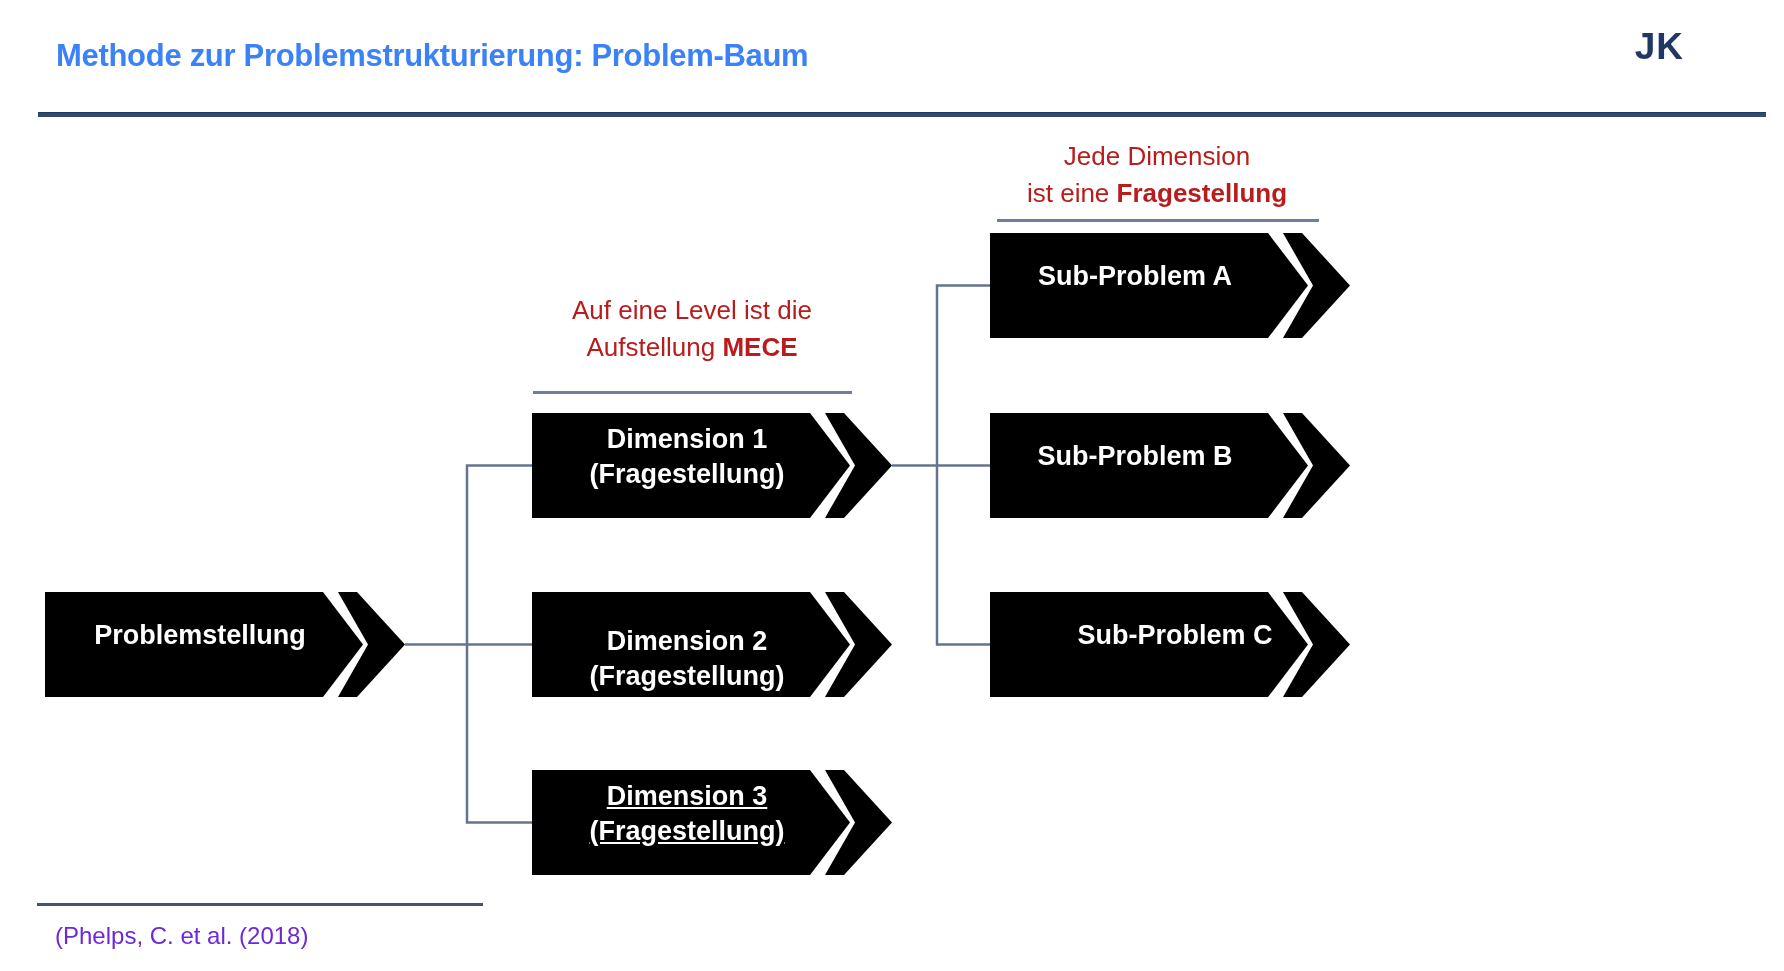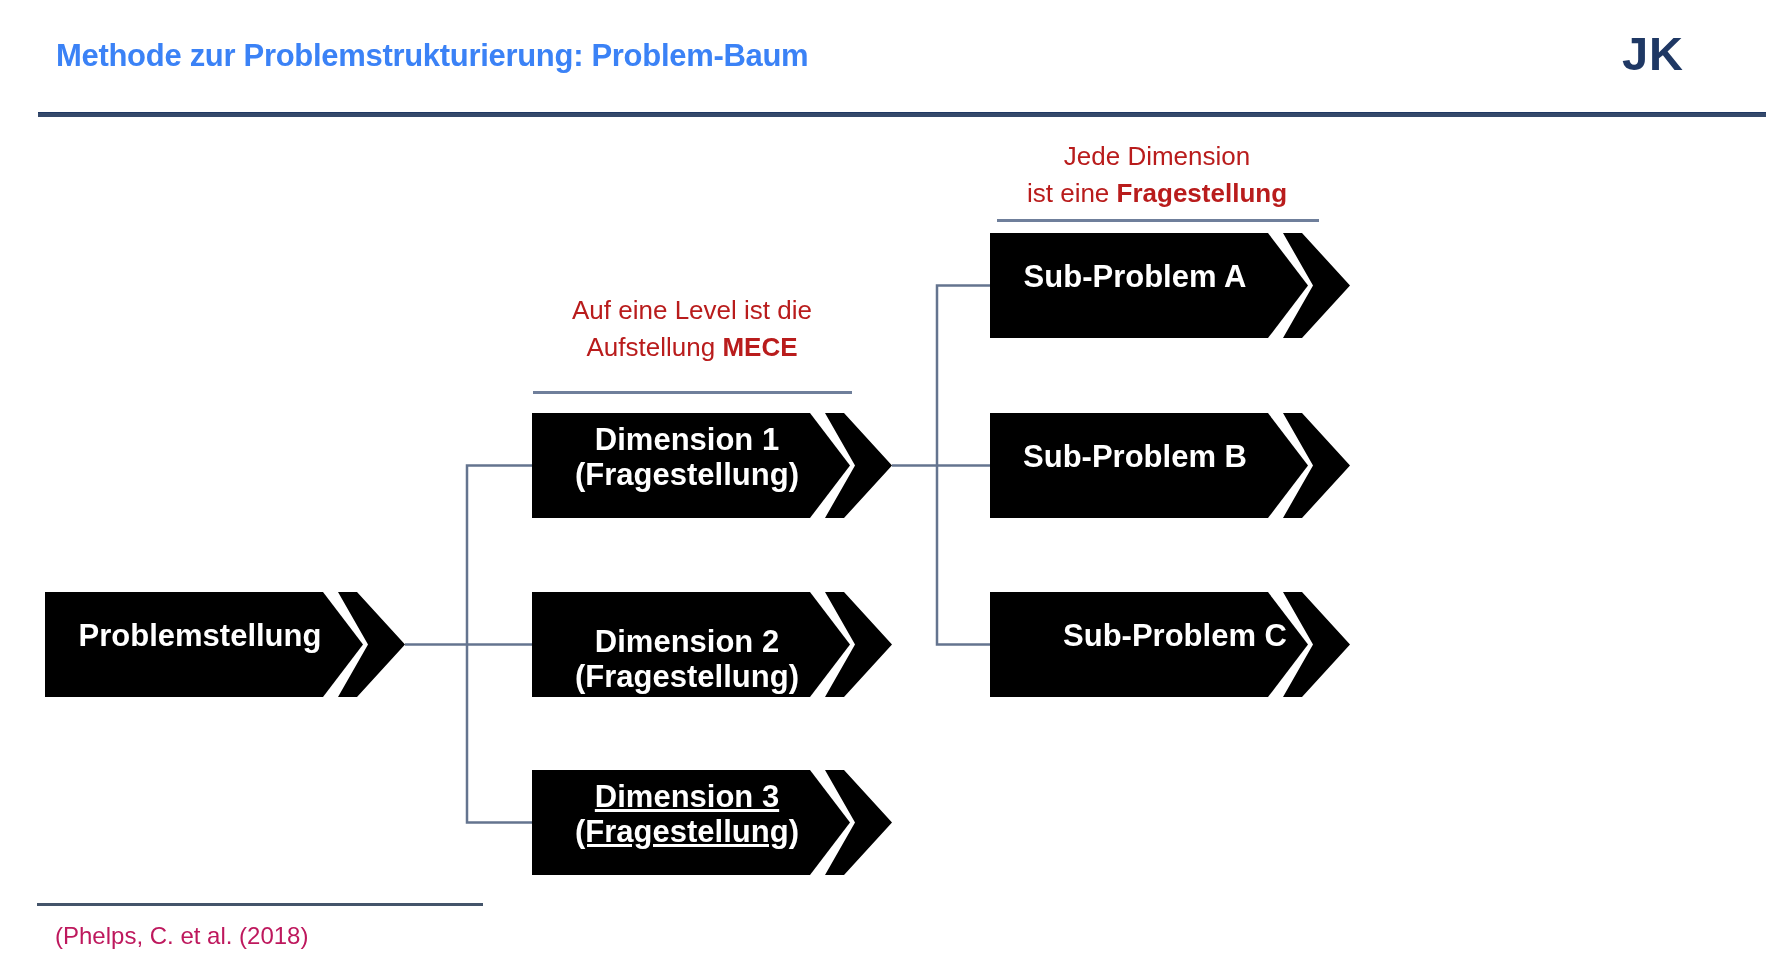--- a/index.html
+++ b/index.html
@@ -9,48 +9,48 @@
     font-family:"Liberation Sans", sans-serif;
   }
   
   .page-title{
     position:absolute;left:56px;top:38px;
     font-size:31px;font-weight:bold;color:#3b82f6;letter-spacing:-0.3px;
     white-space:nowrap;
   }
   .logo{
     position:absolute;right:100px;top:26px;
-    font-size:47px;font-weight:bold;color:#1F3864;letter-spacing:1px;
+    font-size:37px;font-weight:bold;color:#1F3864;letter-spacing:1px;
   }
   .title-rule{
     position:absolute;left:38px;top:112px;width:1728px;height:4px;
     background:#35496B;border-top:1px solid #1F3864;
   }
   
   svg.diagram{position:absolute;left:0;top:0;}
   .connector{stroke:#64748F;stroke-width:2.5;fill:none;}
   
   .box-label{
     position:absolute;display:flex;flex-direction:column;
     align-items:center;justify-content:center;
     width:310px;height:87px;
-    color:#ffffff;font-weight:bold;font-size:31px;line-height:35px;
+    color:#ffffff;font-weight:bold;font-size:27px;line-height:35px;
     text-align:center;text-shadow:0 1px 2px rgba(0,0,0,0.25);
     pointer-events:none;white-space:nowrap;
   }
   
   .annotation{
     position:absolute;width:400px;text-align:center;
     color:#b91c1c;font-size:26px;line-height:37px;white-space:nowrap;
   }
   .annotation .b{font-weight:bold;}
   .ann-rule{position:absolute;height:2.5px;background:#6F7F9B;}
   
   .cite-rule{position:absolute;left:37px;top:903px;width:446px;height:3px;background:#44546A;}
-  .citation{position:absolute;left:55px;top:922px;font-size:24px;color:#be185d;white-space:nowrap;}
+  .citation{position:absolute;left:55px;top:922px;font-size:24px;color:#6d28d9;white-space:nowrap;}
 </style>
 </head>
 <body>
 
 <div class="page-title">Methode zur Problemstrukturierung: Problem-Baum</div>
 <div class="logo">JK</div>
 <div class="title-rule"></div>
 
 <svg class="diagram" width="1784" height="971" viewBox="0 0 1784 971">
   <defs>

